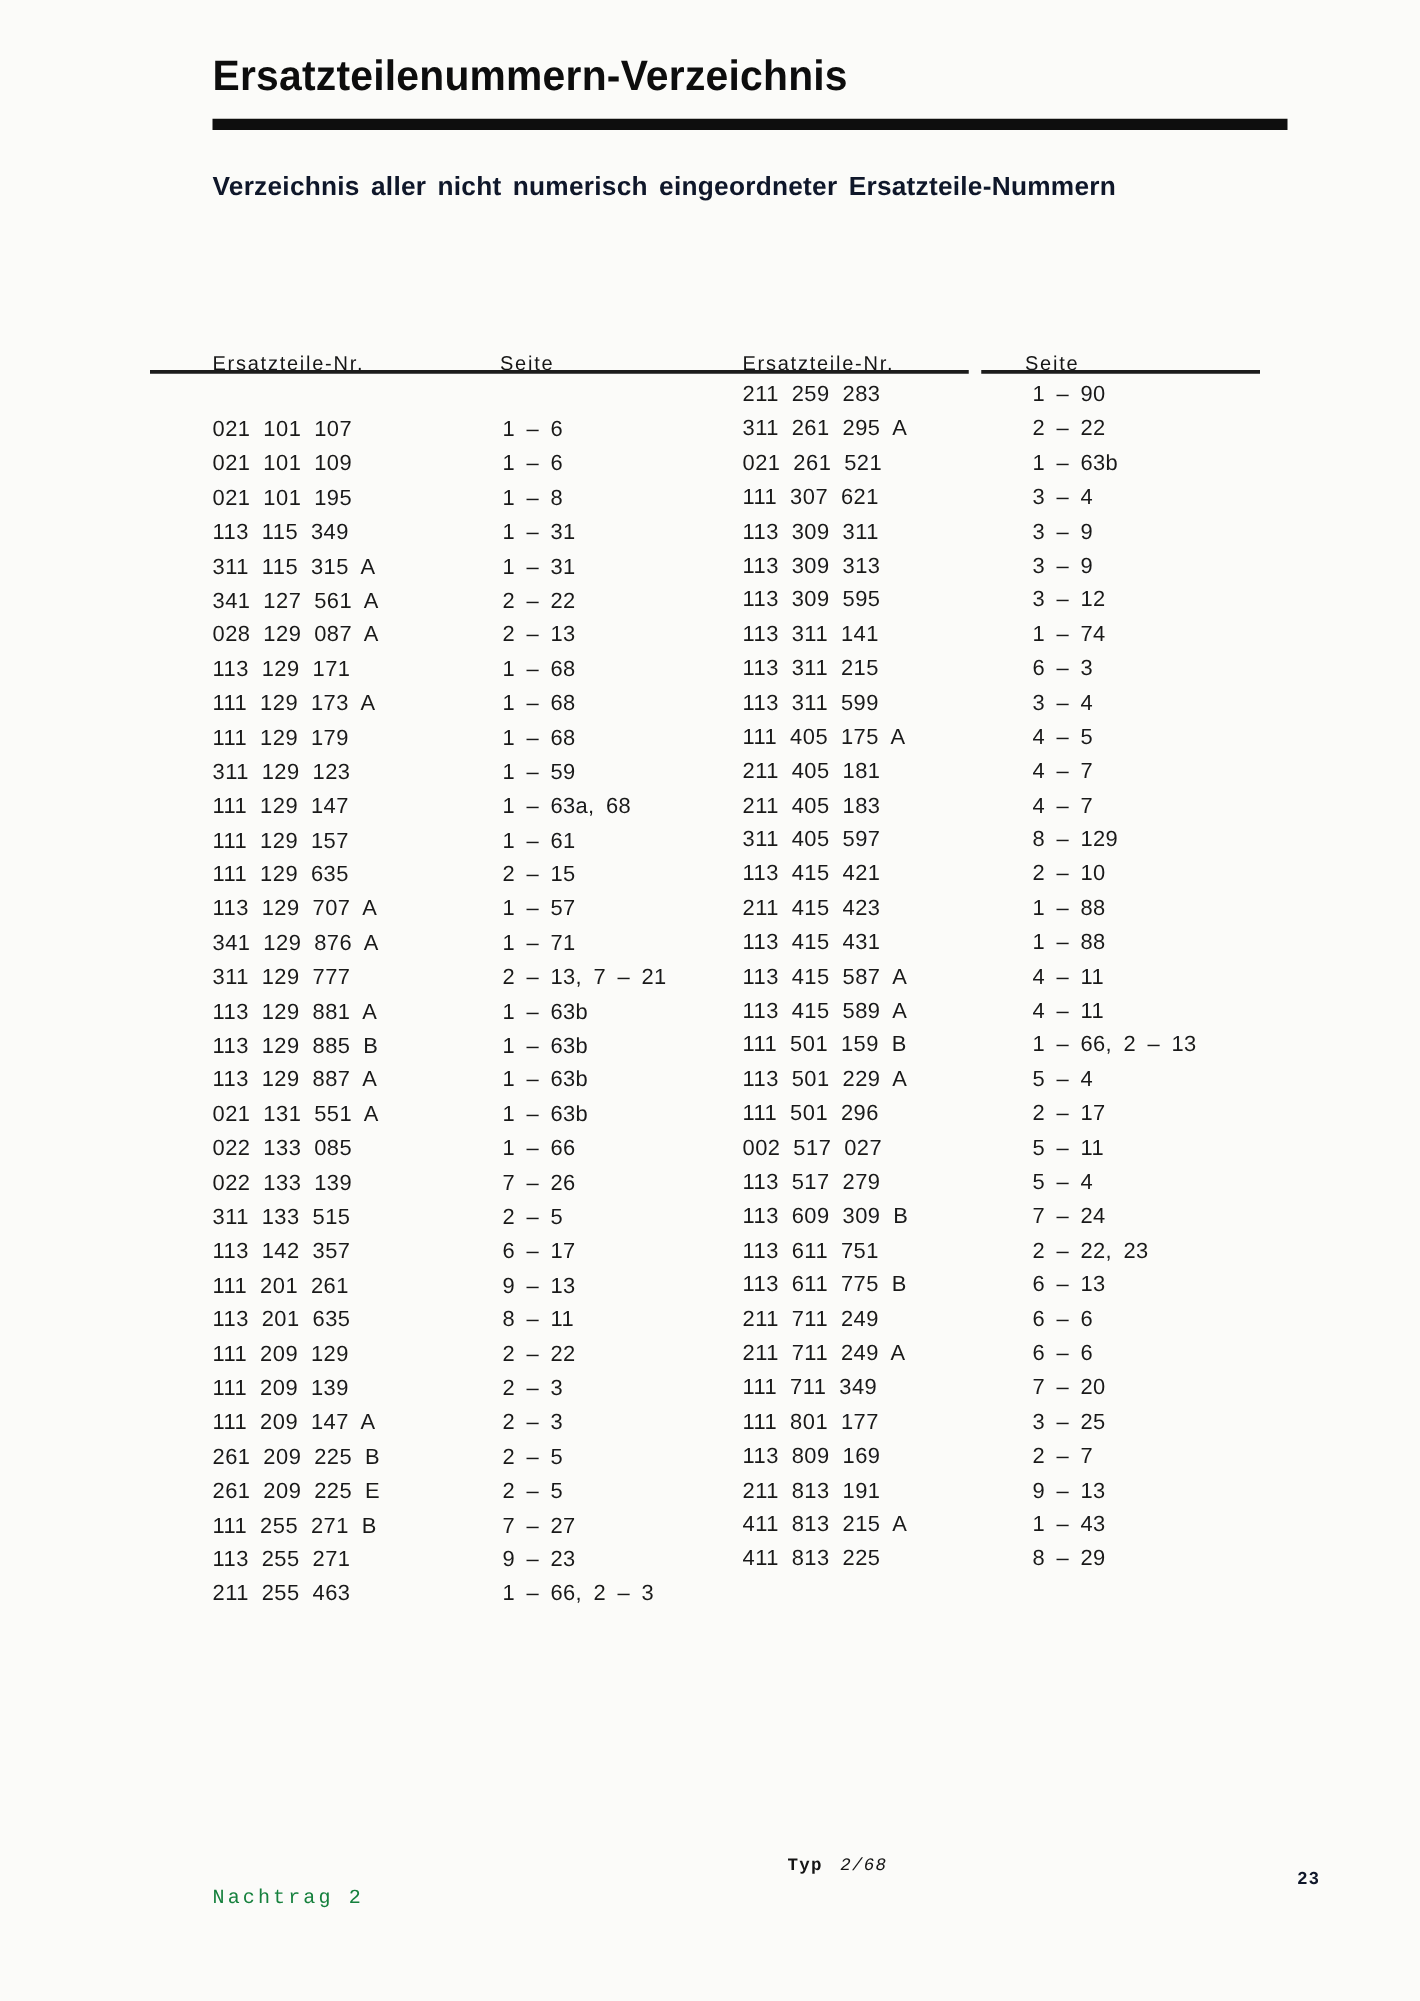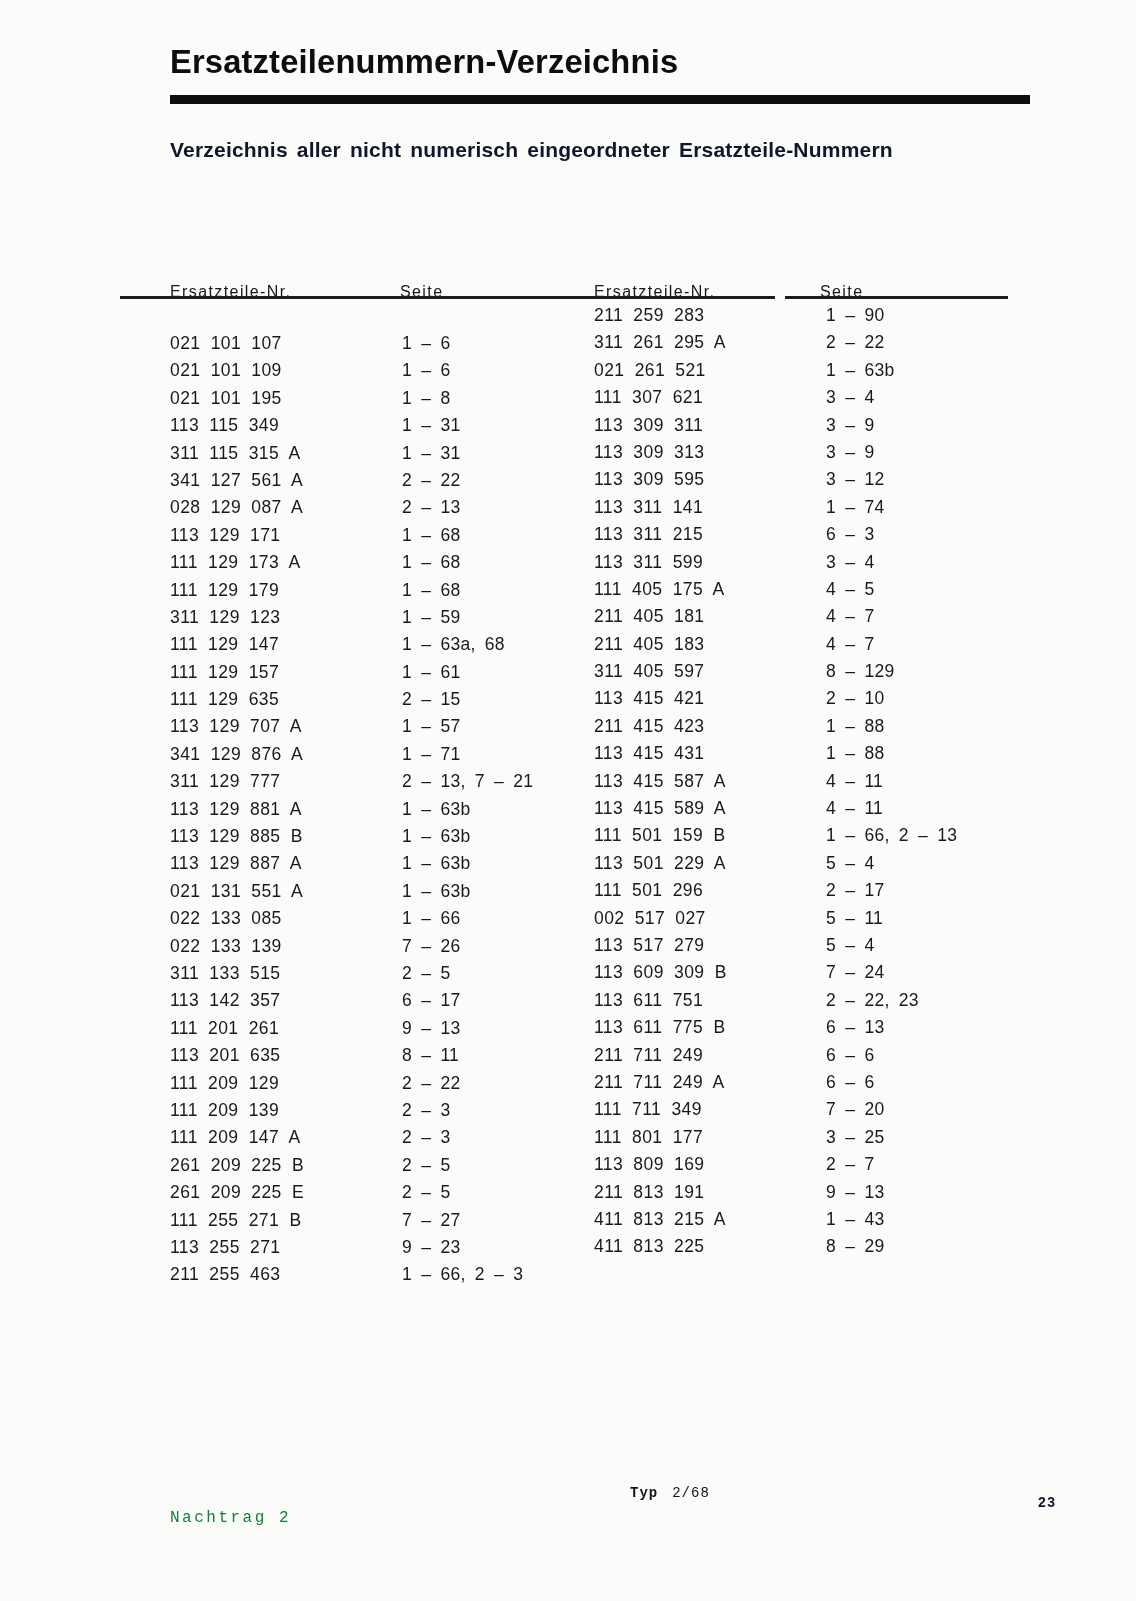--- a/index.html
+++ b/index.html
@@ -107,21 +107,21 @@
   .footer-type {
     position: absolute;
     left: 630px;
     top: 1485px;
     font-family: "Liberation Mono", "DejaVu Sans Mono", monospace;
     font-size: 14px;
     font-weight: 700;
     letter-spacing: 1px;
     white-space: nowrap;
   }
-  .footer-type .type-value { margin-left: 14px; font-weight: 400; }
+  .footer-type .type-value { margin-left: 14px; font-weight: 400; font-style: italic; }
 
   .footer-pagenum {
     position: absolute;
     left: 1038px;
     top: 1482px;
     font-size: 14px;
     font-weight: 700;
     letter-spacing: 1.5px;
     color: #0f172a;
     margin-top: 12px;

